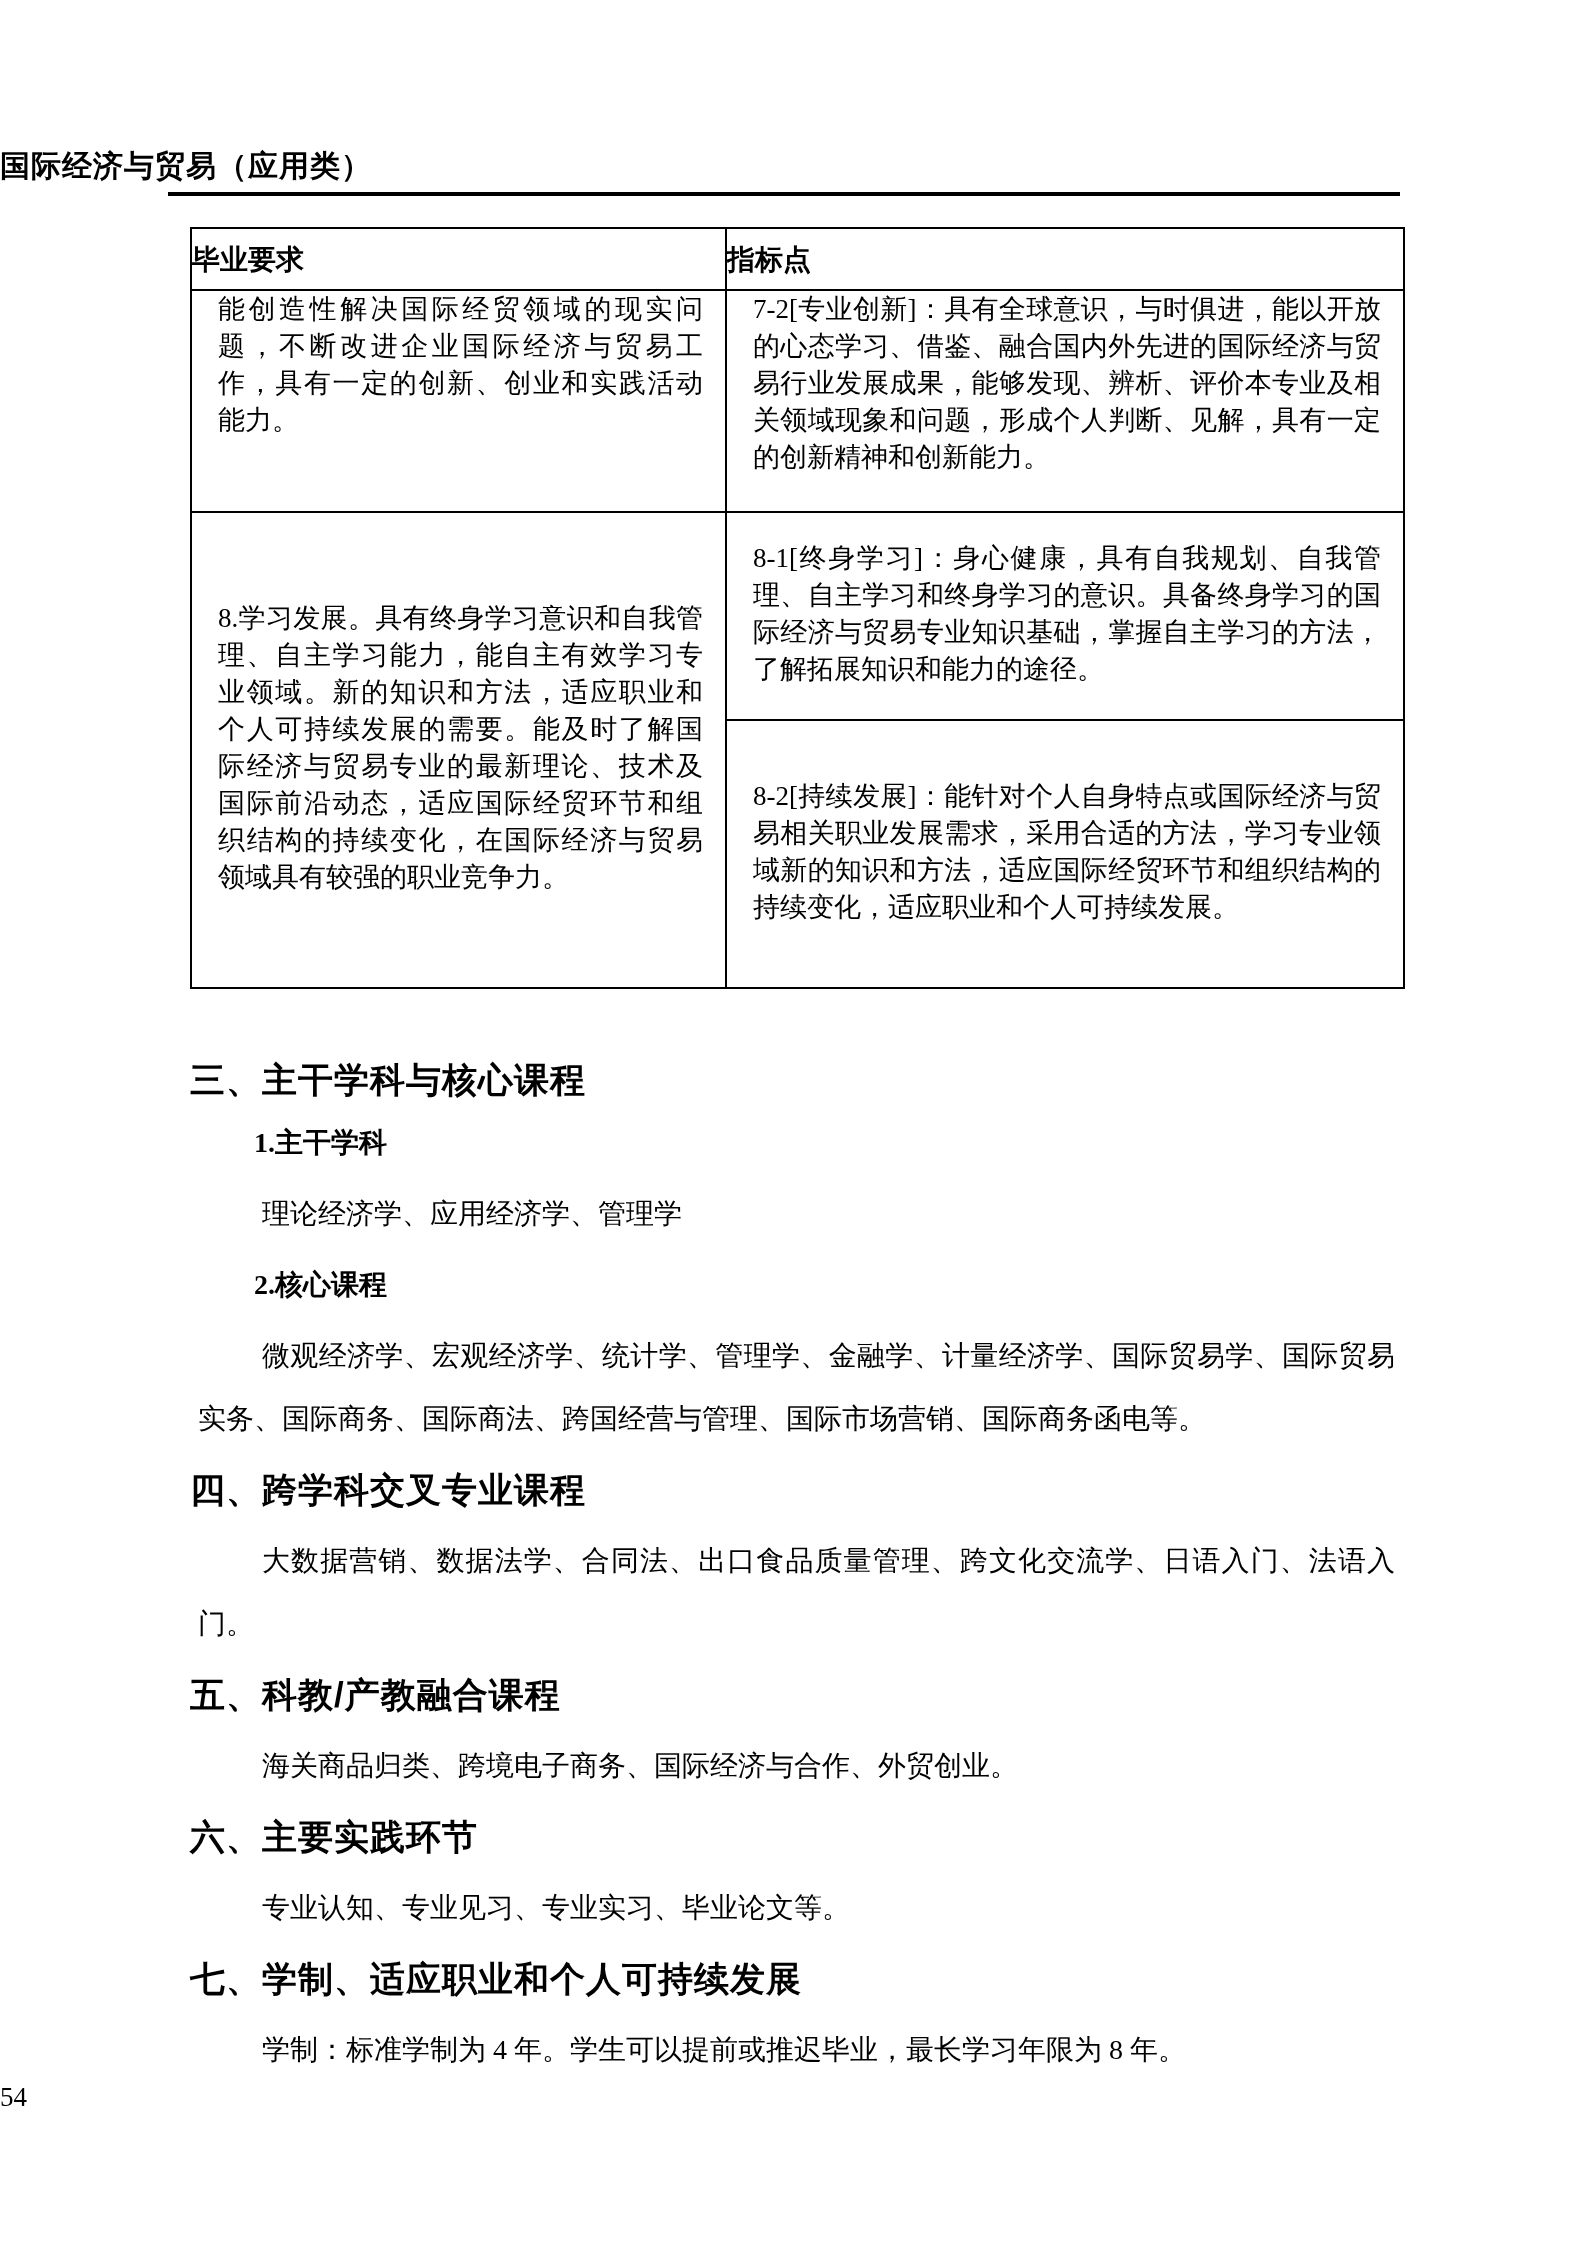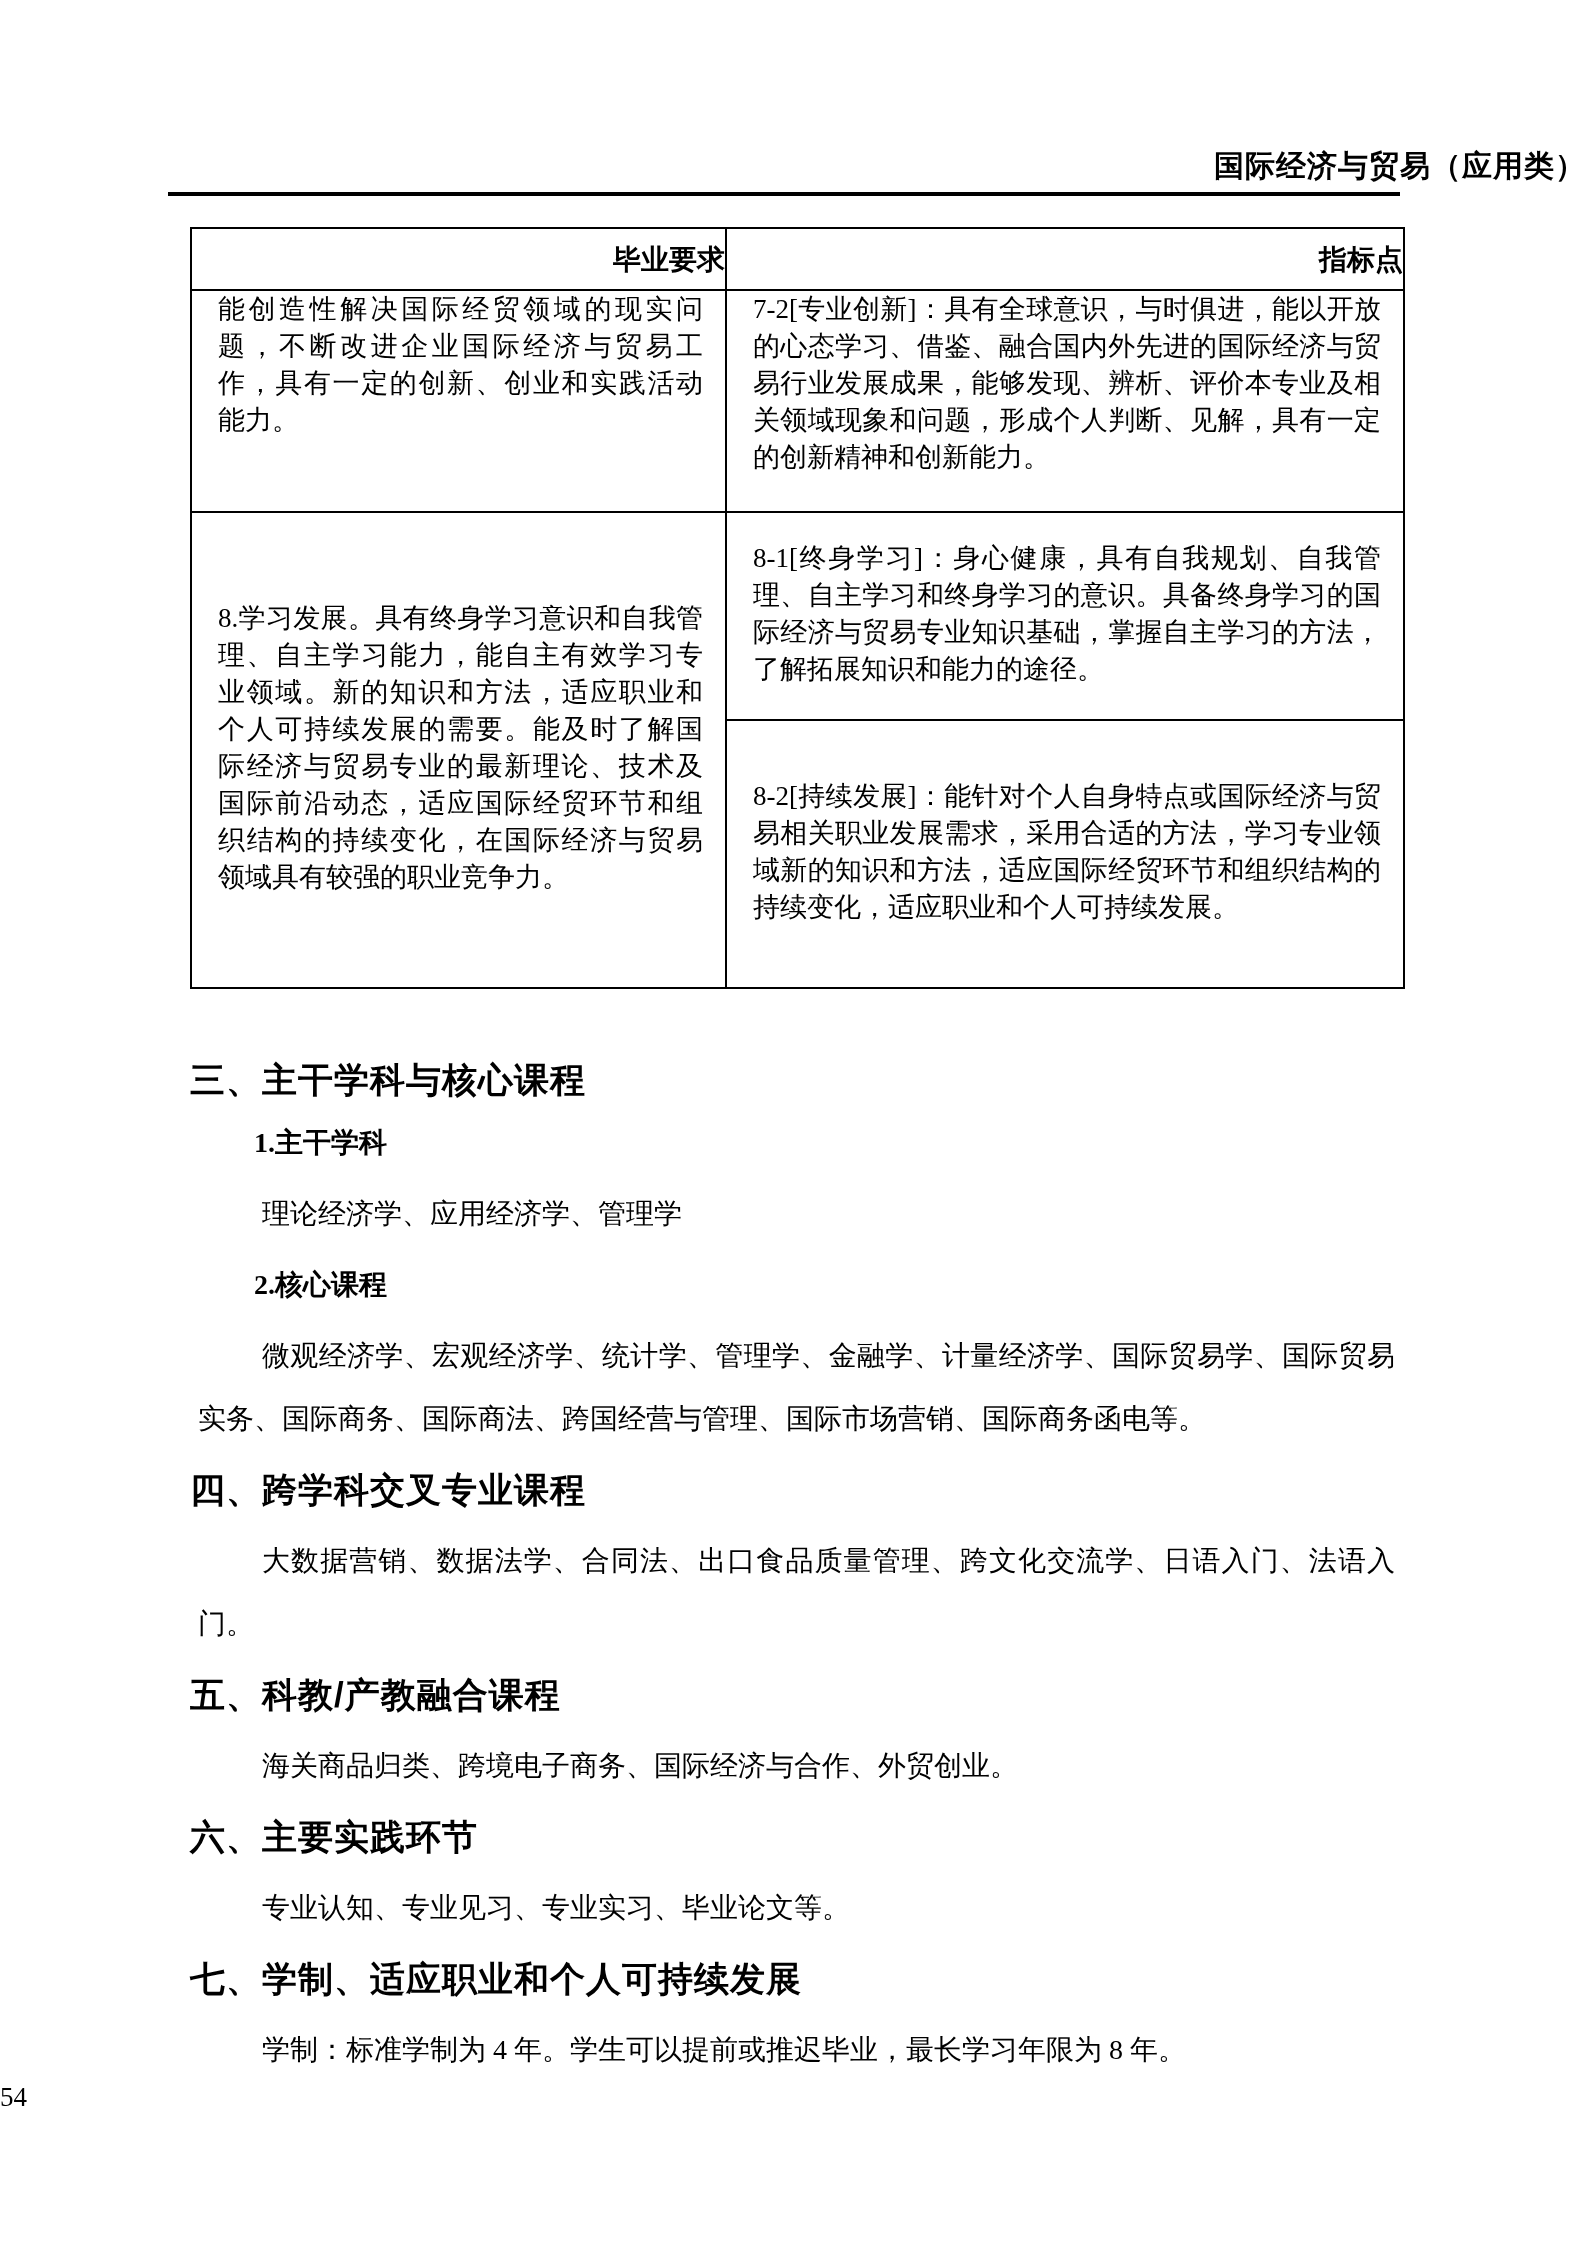--- a/index.html
+++ b/index.html
@@ -11,21 +11,21 @@
   }
   .page {
     position: relative;
     width: 1586px; height: 2245px;
     background: #ffffff;
     overflow: hidden;
   }
   .doc-title {
     position: absolute;
     top: 146px; left: 0; width: 100%;
-    text-align: right;
+    text-align: left;
     font-family: "Liberation Sans", "DejaVu Sans", sans-serif;
     font-weight: 700;
     font-size: 30px;
     letter-spacing: 1px;
   }
   .title-rule {
     position: absolute;
     top: 192px; left: 168px;
     width: 1232px; height: 4px;
     background: #000;
@@ -41,21 +41,21 @@
     border: 2px solid #000;
     font-size: 27px;
     line-height: 37px;
     padding: 0 22px 4px 26px;
     text-align: justify;
   }
   table.req-table th {
     font-family: "Liberation Sans", "DejaVu Sans", sans-serif;
     font-weight: 700;
     font-size: 28px;
-    text-align: right;
+    text-align: left;
     vertical-align: middle;
     height: 60px;
     padding: 0;
   }
   tr.row-1 { height: 222px; }
   tr.row-2a { height: 208px; }
   tr.row-2b { height: 268px; }
   td.v-top { vertical-align: top; }
   td.v-mid { vertical-align: middle; }
   .content {

